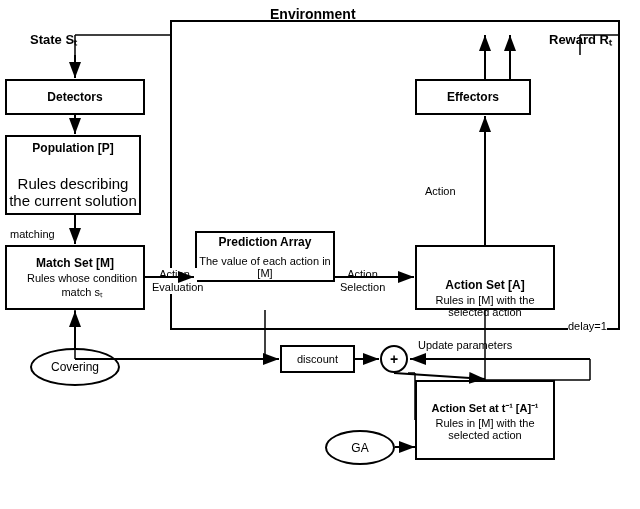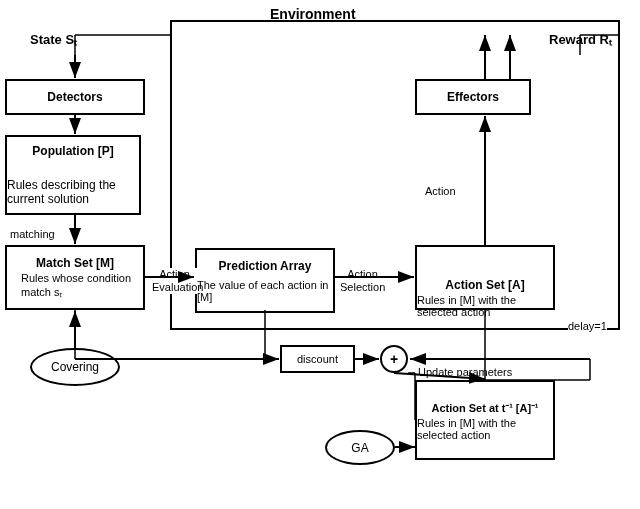--- a/index.html
+++ b/index.html
@@ -14,21 +14,21 @@
     .diagram {
       position: relative;
       width: 640px;
       height: 509px;
       background: #fff;
     }
     .box {
       position: absolute;
       border: 2px solid #000;
       background: #fff;
-      text-align: left;
+      text-align: center;
       display: flex;
       flex-direction: column;
       align-items: center;
       justify-content: center;
       font-size: 12px;
       font-weight: normal;
     }
     .box.bold-title .title {
       font-weight: bold;
     }
@@ -81,29 +81,29 @@
   <div class="label" style="left:30px; top:30px; font-size:13px; font-weight:bold;">State Sₜ</div>
 
   <div class="label" style="left:517px; top:30px; font-size:13px; font-weight:bold;margin-left:32px;">Reward Rₜ</div>
 
   <div class="box bold-title" style="left:5px; top:79px; width:140px; height:36px;">
     <span class="title">Detectors</span>
   </div>
 
   <div class="box bold-title" style="left:5px; top:135px; width:136px; height:80px;">
     <span class="title" style="font-weight:bold;">Population [P]</span>
-    <span style="font-size:12px; margin-top:20px;">Rules describing the current solution</span>
+    <span style="font-size:15px; margin-top:20px;">Rules describing the current solution</span>
   </div>
 
   <div class="box bold-title" style="left:5px; top:245px; width:140px; height:65px;">
     <span class="title" style="font-weight:bold;">Match Set [M]</span>
     <span style="font-size:11px; margin-top:2px;margin-left:14px;">Rules whose condition match sₜ</span>
   </div>
 
-  <div class="box bold-title" style="left:195px; top:248px; width:140px; height:65px;">
+  <div class="box bold-title" style="left:195px; top:231px; width:140px; height:51px;">
     <span class="title" style="font-weight:bold;">Prediction Array</span>
     <span style="font-size:11px; margin-top:6px;">The value of each action in [M]</span>
   </div>
 
   <div class="box bold-title" style="left:415px; top:245px; width:140px; height:65px;">
     <span class="title" style="font-weight:bold;margin-top:40px;">Action Set [A]</span>
     <span style="font-size:11px; margin-top:2px;">Rules in [M] with the selected action</span>
   </div>
 
   <div class="box bold-title" style="left:415px; top:79px; width:116px; height:36px;">
@@ -142,21 +142,21 @@
   </div>
 
   <div class="label" style="left:425px; top:185px; font-size:11px;">
     <span>Action</span>
   </div>
 
   <div class="label" style="left:10px; top:228px; font-size:11px;">
     <span>matching</span>
   </div>
 
-  <div class="label" style="left:418px; top:366px; font-size:11px; white-space:nowrap;">
+  <div class="label" style="left:418px; top:339px; font-size:11px; white-space:nowrap;">
     <span>Update parameters</span>
   </div>
 
   <div class="label" style="left:568px; top:320px; font-size:11px;">
     <span>delay=1</span>
   </div>
 
   <svg class="arrows">
     <defs>
       <marker id="arrowhead" markerWidth="8" markerHeight="6" refX="8" refY="3" orient="auto">

